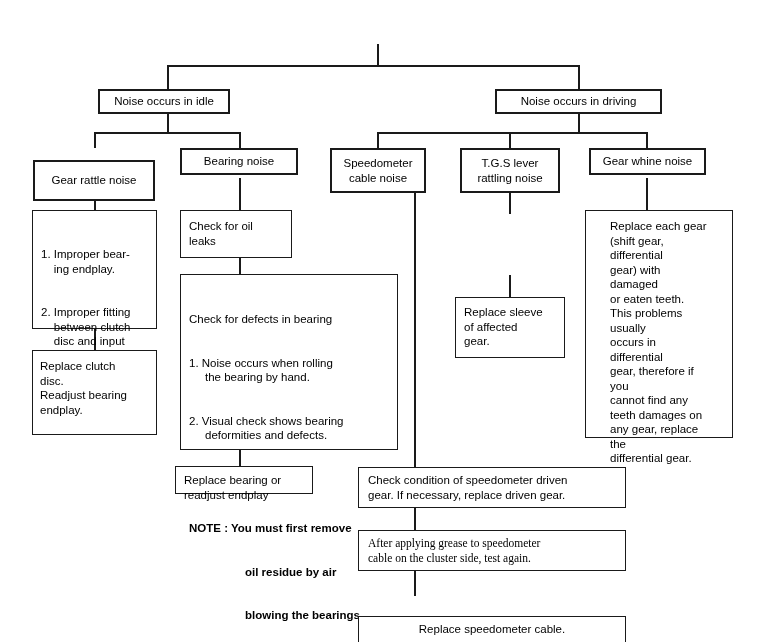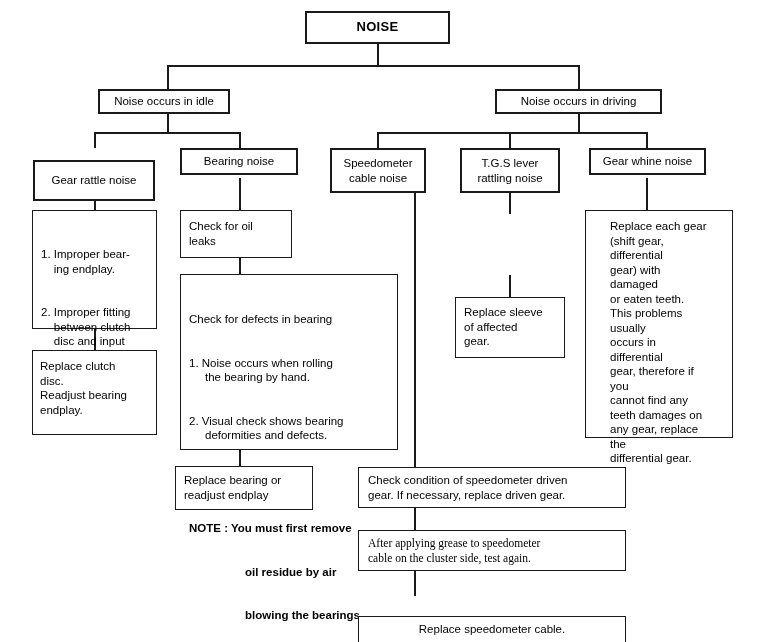--- a/index.html
+++ b/index.html
@@ -101,21 +101,20 @@
 
   <div class="line vline" style="left:414px; top:192px; height:275px;"></div>
   <div class="line vline" style="left:414px; top:508px; height:22px;"></div>
   <div class="line vline" style="left:414px; top:570px; height:26px;"></div>
 
   <div class="line vline" style="left:509px; top:192px; height:22px;"></div>
   <div class="line vline" style="left:509px; top:275px; height:22px;"></div>
 
   <div class="line vline" style="left:646px; top:178px; height:32px;"></div>
 
-  <div class="box center title thick" style="left:305px; top:11px; width:145px; height:33px;">NOISE</div>
 
   <div class="box center thick" style="left:98px; top:89px; width:132px; height:25px;">Noise occurs in idle</div>
 
   <div class="box center thick" style="left:495px; top:89px; width:167px; height:25px;">Noise occurs in driving</div>
 
   <div class="box center thick" style="left:33px; top:160px; width:122px; height:41px;">Gear rattle noise</div>
 
   <div class="box center thick" style="left:180px; top:148px; width:118px; height:27px;">Bearing noise</div>
 
   <div class="box center thick" style="left:330px; top:148px; width:96px; height:45px;">Speedometer
@@ -151,21 +150,21 @@
      deformities and defects.</span>
     <span class="gap"></span>
     <span class="note-block">
       <span class="plain"><span>NOTE :</span> <span>You must first remove</span></span>
       <span class="hang2" style="padding-left:56px; text-indent:0;">oil residue by air</span>
       <span class="hang2" style="padding-left:56px; text-indent:0;">blowing the bearings</span>
       
     </span>
   </div>
 
-  <div class="box" style="left:175px; top:466px; width:138px; height:44px; padding:6px 8px;">Replace bearing or
+  <div class="box" style="left:175px; top:466px; width:138px; height:28px; padding:6px 8px;">Replace bearing or
 readjust endplay</div>
 
 
   <div class="box" style="left:455px; top:297px; width:110px; height:61px; padding:7px 8px;">Replace sleeve
 of affected
 gear.</div>
 
   <div class="box" style="left:585px; top:210px; width:148px; height:228px; padding:8px 24px;">Replace each gear
 (shift gear, differential
 gear) with damaged

